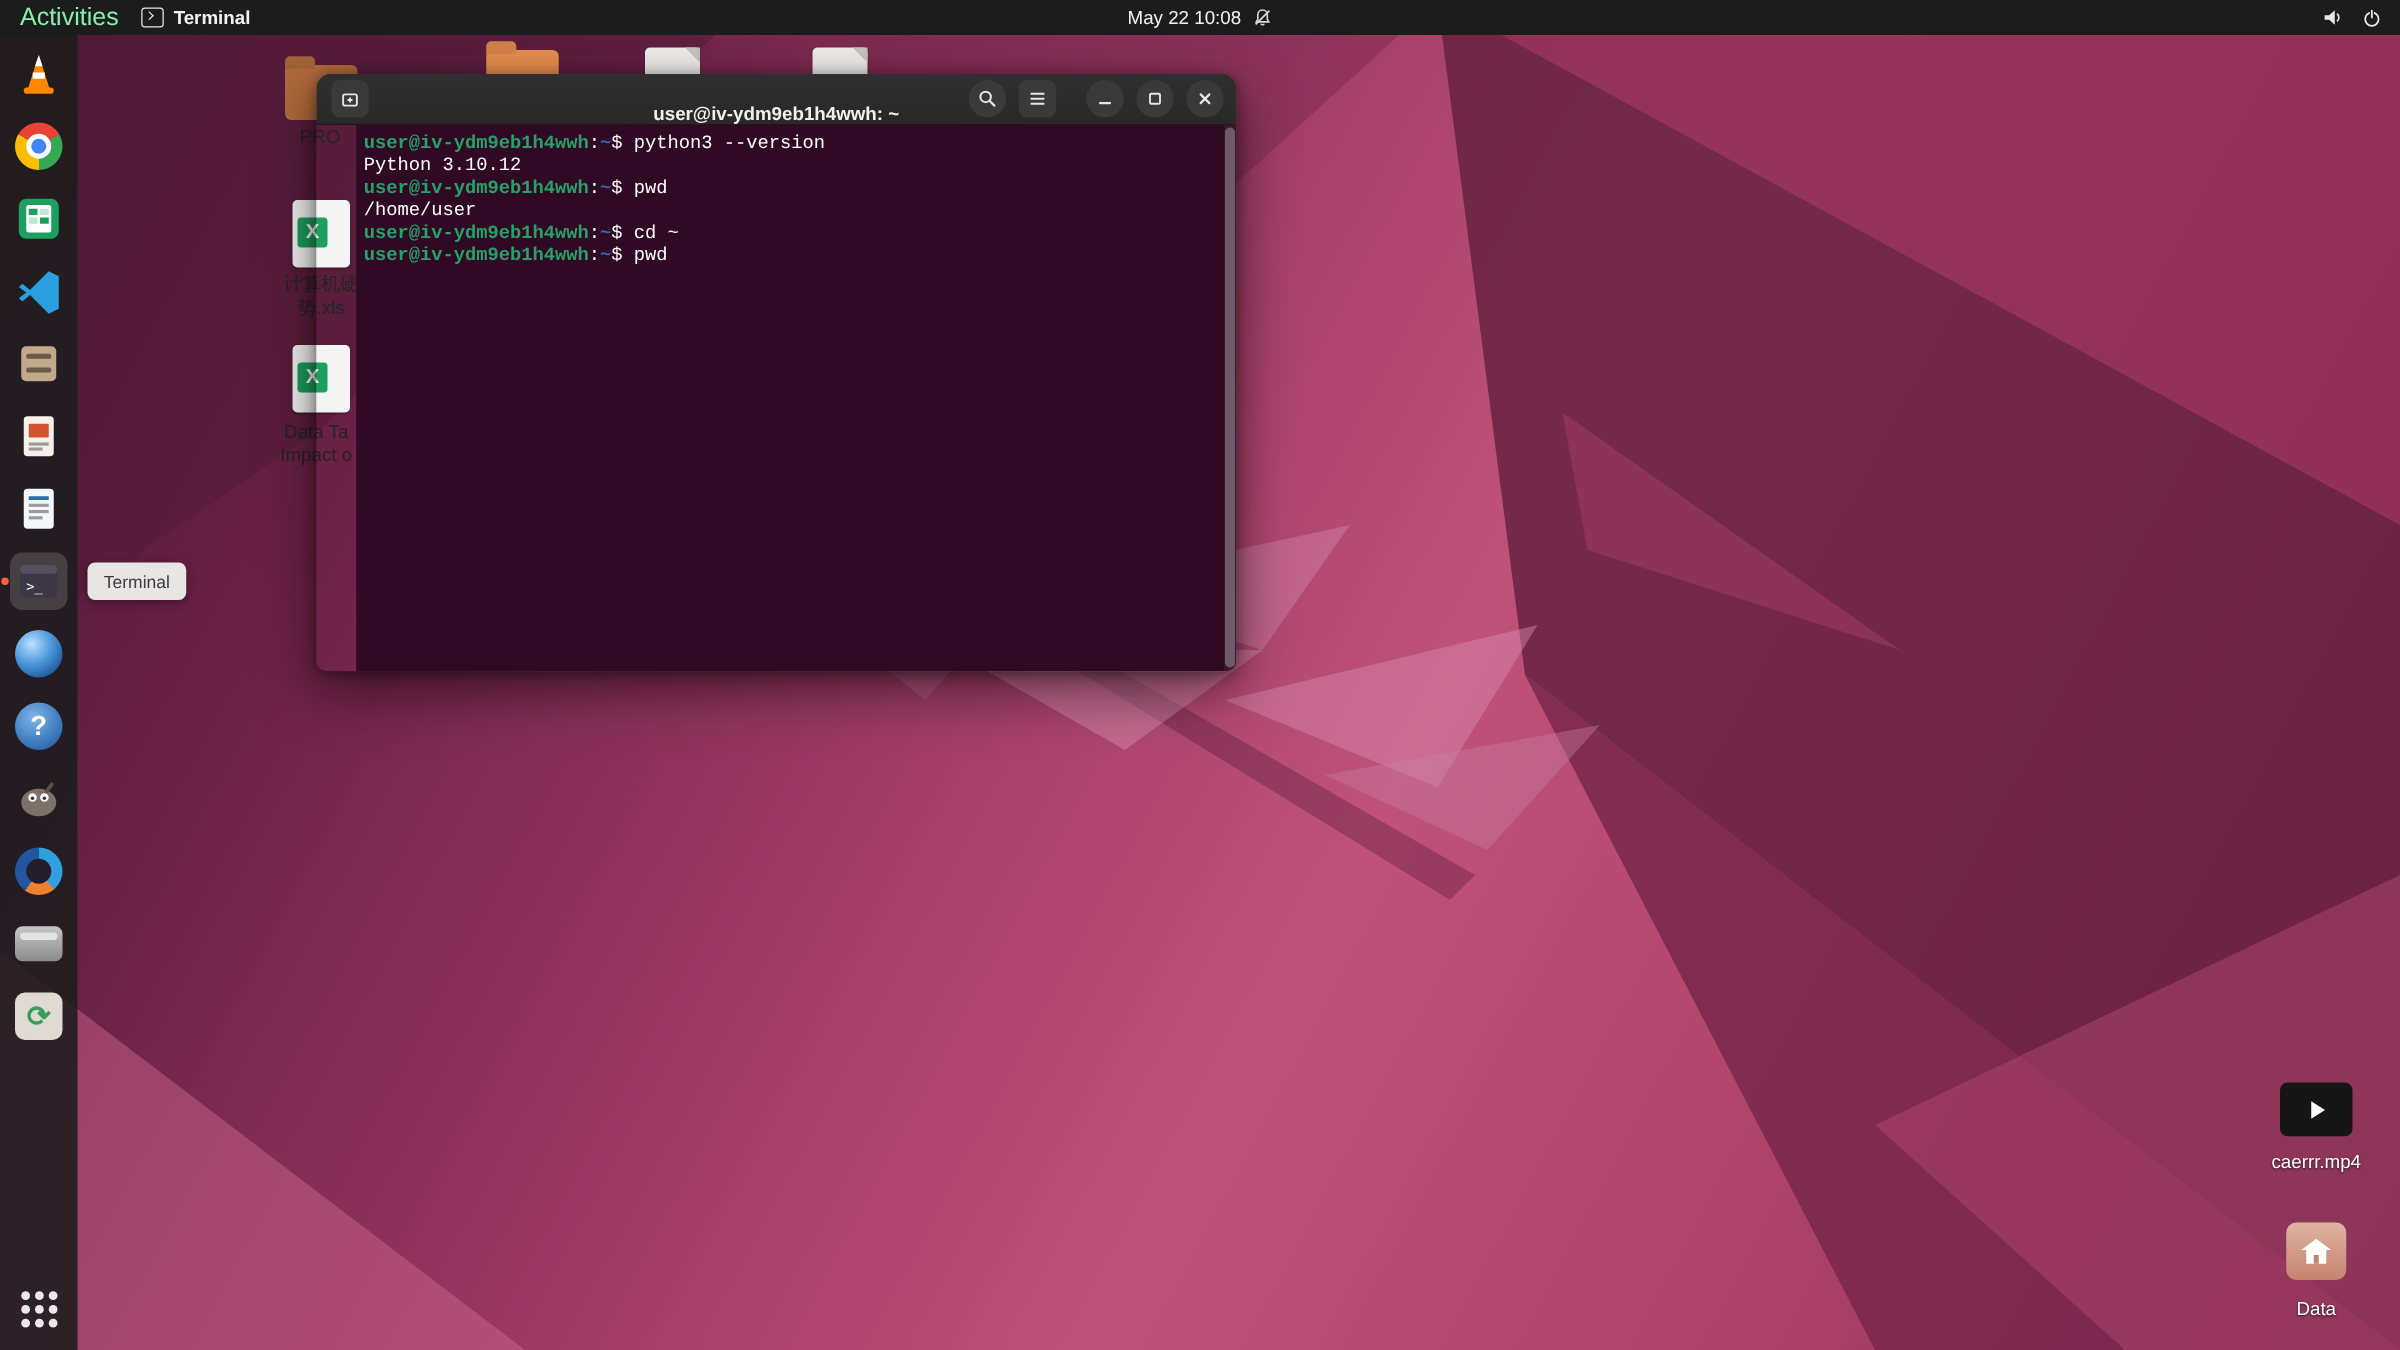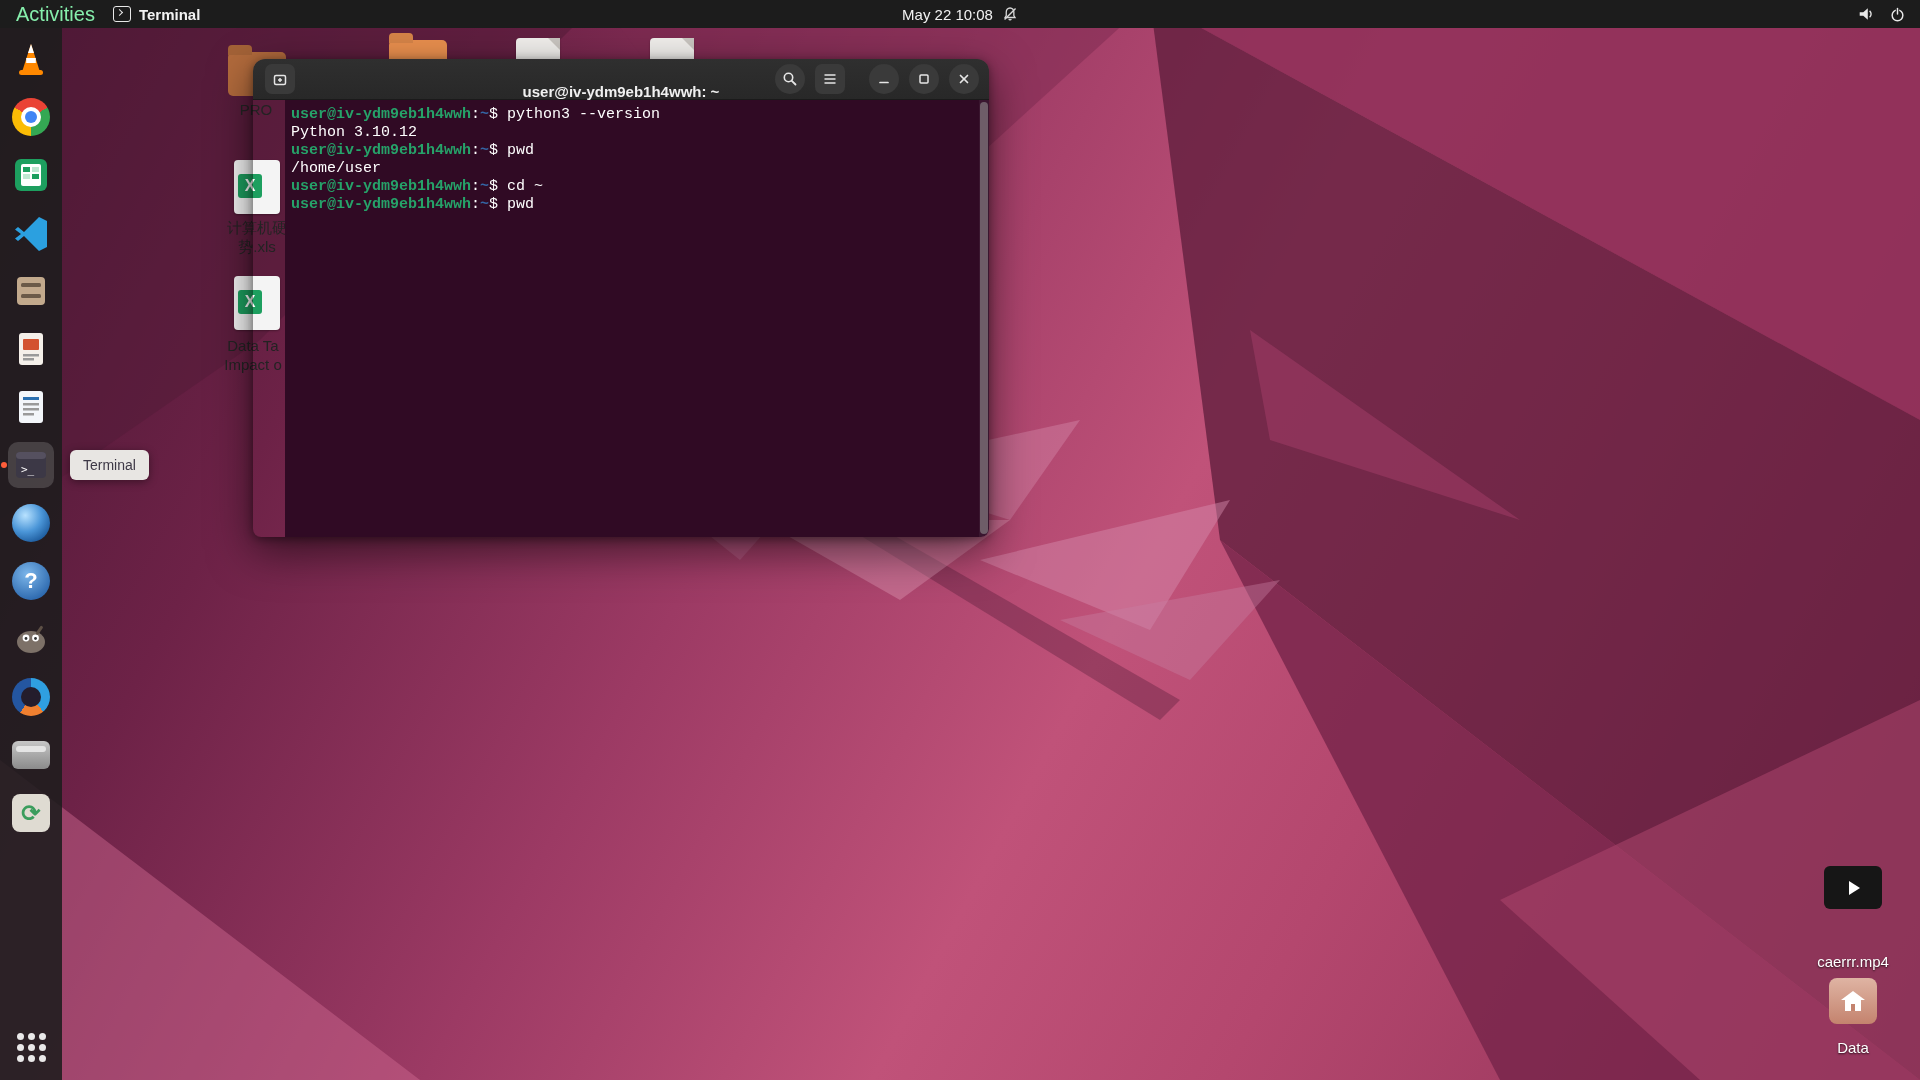--- a/index.html
+++ b/index.html
@@ -148,21 +148,21 @@
     <div>Impact o</div>
   </div>
 
   <div class="dicon" style="left:1824px;top:866px;">
     <div class="videothumb">
       <svg width="20" height="20" viewBox="0 0 20 20">
         <polygon points="6,3 17,10 6,17" fill="#ffffff"></polygon>
       </svg>
     </div>
   </div>
-  <div class="dlabel light" style="left:1793px;top:952px;width:120px;">caerrr.mp4</div>
+  <div class="dlabel light" style="left:1793px;top:920px;width:120px;">caerrr.mp4</div>
 
   <div class="dicon" style="left:1829px;top:978px;">
     <div class="homeicon">
       <svg width="26" height="24" viewBox="0 0 26 24">
         <polygon points="13,2 25,11 1,11" fill="#ffffff"></polygon>
         <rect x="5" y="11" width="16" height="11" fill="#ffffff"></rect>
         <rect x="11" y="15" width="4" height="7" fill="#c4836e"></rect>
       </svg>
     </div>
   </div>

